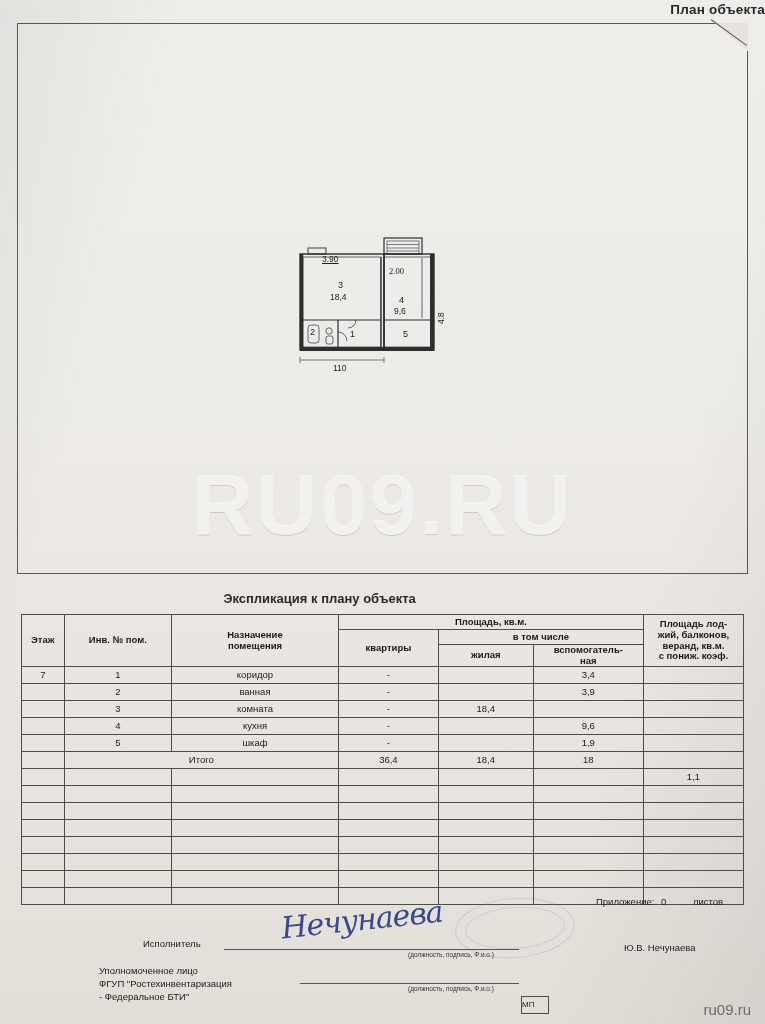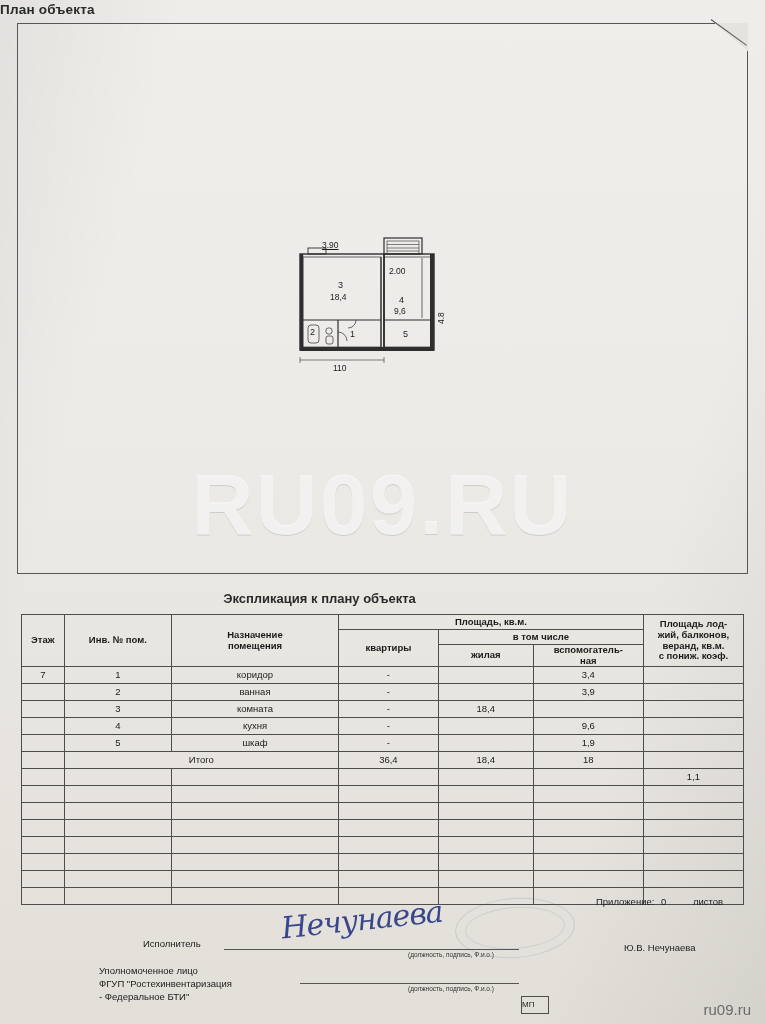--- a/index.html
+++ b/index.html
@@ -22,21 +22,21 @@
     background:
       linear-gradient(105deg, rgba(0,0,0,0.05) 0%, rgba(255,255,255,0.0) 18%, rgba(255,255,255,0.0) 78%, rgba(0,0,0,0.06) 100%),
       linear-gradient(180deg, #efedea 0%, #eceae6 40%, #e7e4df 75%, #e2dfd9 100%);
   }
   
   .title-main {
     position: absolute;
     top: 2px;
     left: 0;
     width: 765px;
-    text-align: left;
+    text-align: right;
     font-size: 13.5px;
     font-weight: bold;
     color: #2a2a2a;
     letter-spacing: 0.2px;
   }
   .title-expl {
     position: absolute;
     top: 591px;
     left: 0;
     width: 639px;
@@ -347,22 +347,22 @@
         <rect x="144" y="22" width="4" height="97" fill="#2e2e2e" stroke="none"></rect>
 
         <line x1="136" y1="26" x2="136" y2="86" stroke-width="0.7"></line>
 
         <line x1="14" y1="128" x2="98" y2="128" stroke-width="0.6"></line>
         <line x1="14" y1="125" x2="14" y2="131" stroke-width="0.6"></line>
         <line x1="98" y1="125" x2="98" y2="131" stroke-width="0.6"></line>
       </g>
     </svg>
 
-    <div class="fp-dim" style="left:36px; top:8px;text-decoration:underline;">3.90</div>
-    <div class="fp-dim" style="left:103px; top:34px;">2.00</div>
+    <div class="fp-dim" style="left:36px; top:22px;text-decoration:underline;">3.90</div>
+    <div class="fp-dim" style="left:103px; top:34px;font-family:Liberation Serif, serif;">2.00</div>
     <div class="fp-vert" style="left:150px; top:92px;">4.8</div>
     <div class="fp-dim" style="left:47px; top:131px;">110</div>
 
     <div class="fp-label fp-room-num" style="left:52px; top:48px;">3</div>
     <div class="fp-label" style="left:44px; top:60px;">18,4</div>
 
     <div class="fp-label fp-room-num" style="left:113px; top:63px;">4</div>
     <div class="fp-label" style="left:108px; top:74px;">9,6</div>
 
     <div class="fp-label fp-room-num" style="left:24px; top:95px;">2</div>

